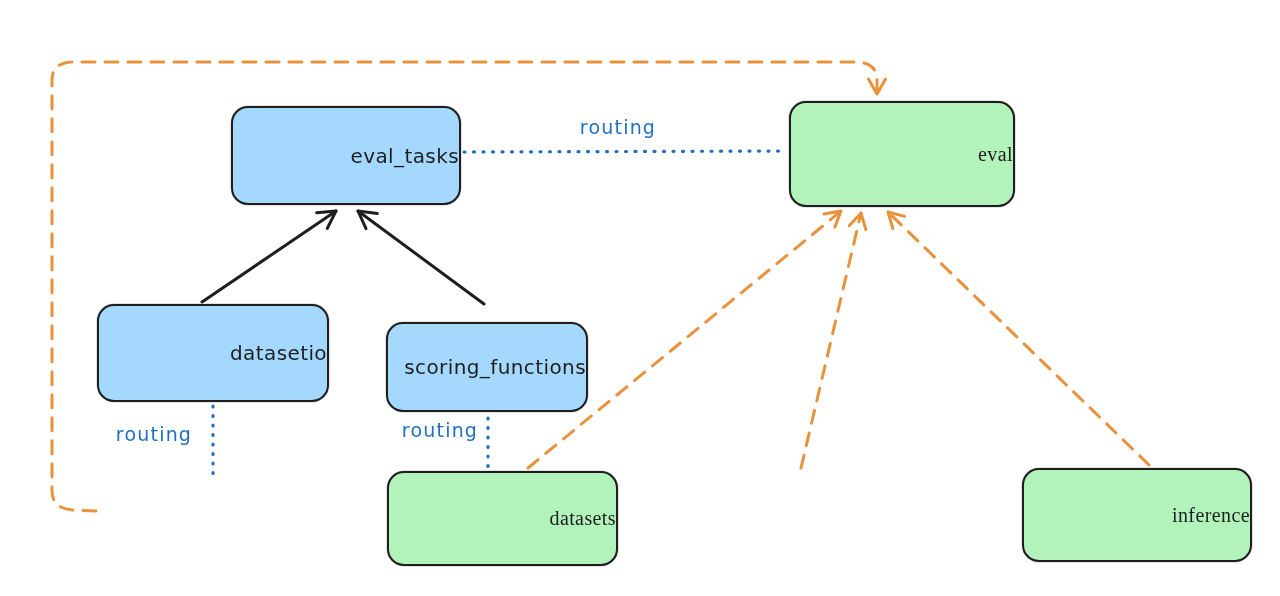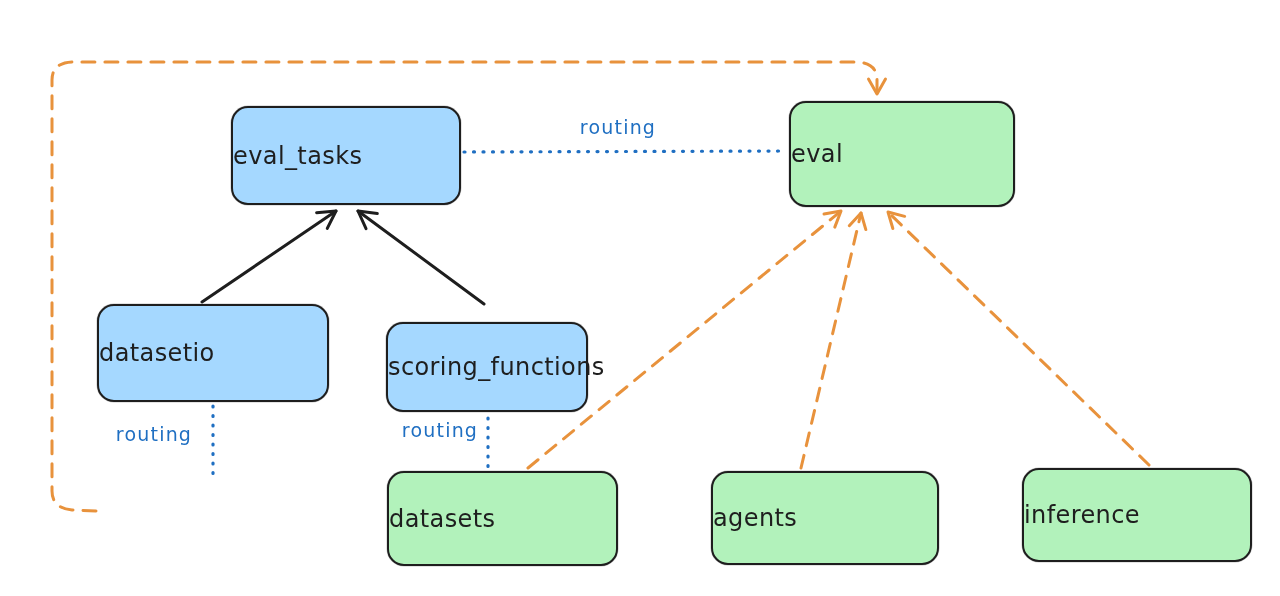--- a/index.html
+++ b/index.html
@@ -16,27 +16,27 @@
     position:relative;width:1280px;height:596px;background:var(--bg);
     font-family:"DejaVu Sans","Liberation Sans",sans-serif;overflow:hidden;
   }
   svg.connectors{position:absolute;left:0;top:0;width:1280px;height:596px;}
   .stroke-black{stroke:var(--solid-arrow);stroke-width:3;fill:none;stroke-linecap:round;}
   .stroke-blue-dotted{stroke:var(--routing-line);stroke-width:3.2;fill:none;stroke-dasharray:1 8.5;stroke-linecap:round;}
   .stroke-orange-dashed{stroke:var(--dashed-arrow);stroke-width:3;fill:none;stroke-dasharray:13 10;stroke-linecap:round;}
   .arrowhead-black{stroke:var(--solid-arrow);stroke-width:3;fill:none;stroke-linecap:round;stroke-linejoin:round;}
   .arrowhead-orange{stroke:var(--dashed-arrow);stroke-width:3;fill:none;stroke-linecap:round;stroke-linejoin:round;}
   .node{
-    position:absolute;display:flex;align-items:center;justify-content:flex-start;
+    position:absolute;display:flex;align-items:center;justify-content:flex-end;
     border:2.6px solid var(--node-stroke);border-radius:17px;box-sizing:border-box;
-    font-size:24px;color:var(--node-stroke);letter-spacing:.4px;
+    font-size:20px;color:var(--node-stroke);letter-spacing:.4px;
     box-shadow:0 0 0 0.5px rgba(30,30,30,.25);
   }
   .node.api{background:var(--api-fill);}
-  .node.provider{background:var(--provider-fill);}
+  .node.provider{background:var(--provider-fill);font-family:Liberation Serif, serif;}
   .edge-label{
     position:absolute;color:var(--routing-line);font-size:19px;font-weight:400;
     letter-spacing:1.2px;text-align:center;white-space:nowrap;
   }
 </style>
 </head>
 <body>
 
 <div class="canvas">
 
@@ -95,23 +95,20 @@
 
   <div class="node api" style="left:386px;top:322px;width:202px;height:90px">
     <span>scoring_functions</span>
   </div>
 
 
   <div class="node provider" style="left:387px;top:471px;width:231px;height:95px">
     <span>datasets</span>
   </div>
 
-  <div class="node provider" style="left:711px;top:471px;width:228px;height:94px">
-    <span>agents</span>
-  </div>
 
   <div class="node provider" style="left:1022px;top:468px;width:230px;height:94px">
     <span>inference</span>
   </div>
 
   <div class="edge-label" style="left:557px;top:116px;width:122px">routing</div>
 
   <div class="edge-label" style="left:108px;top:423px;width:92px">routing</div>
 
   <div class="edge-label" style="left:394px;top:419px;width:92px">routing</div>

